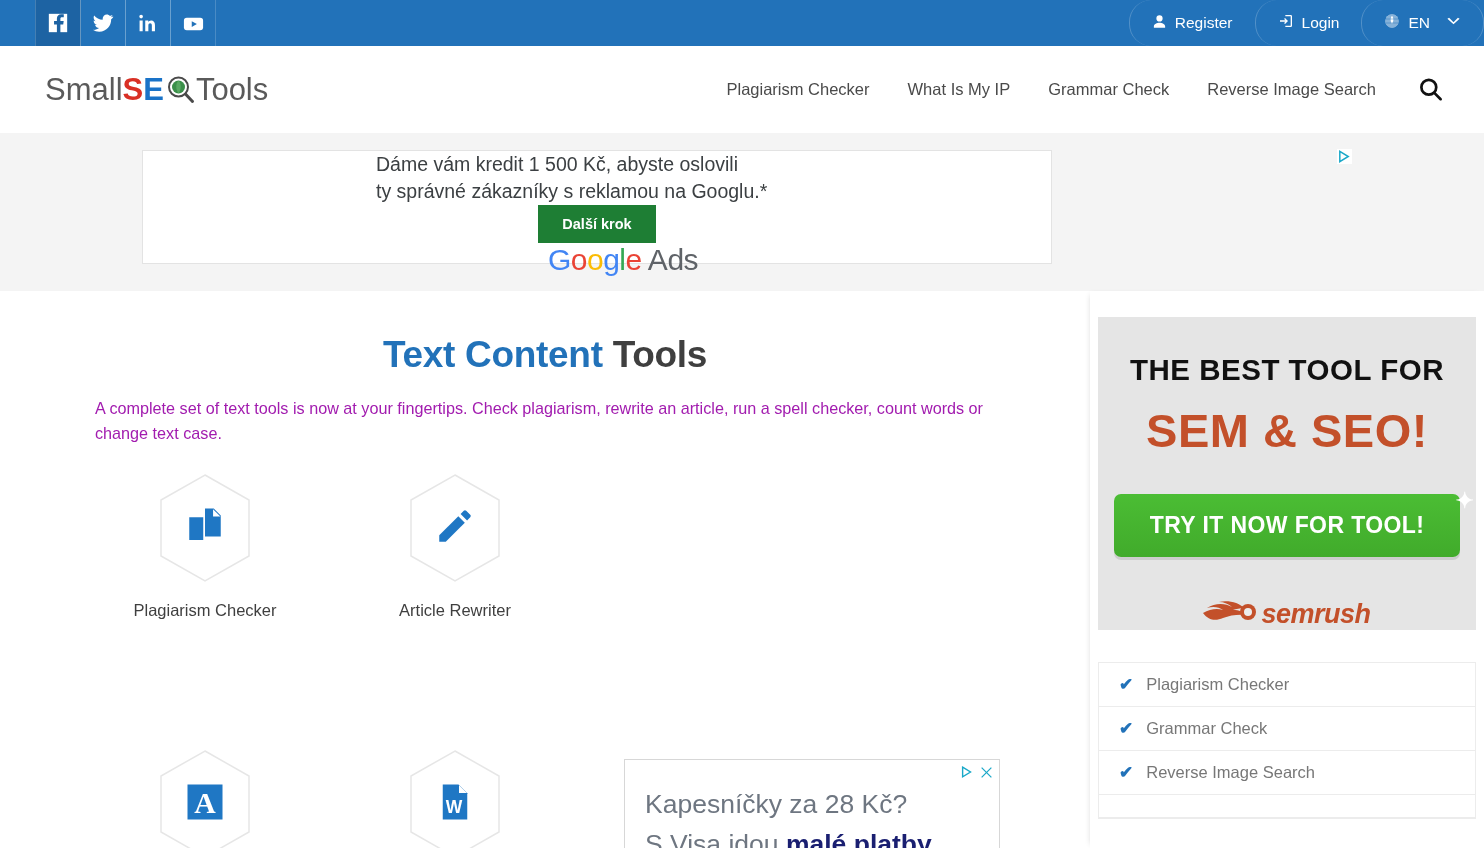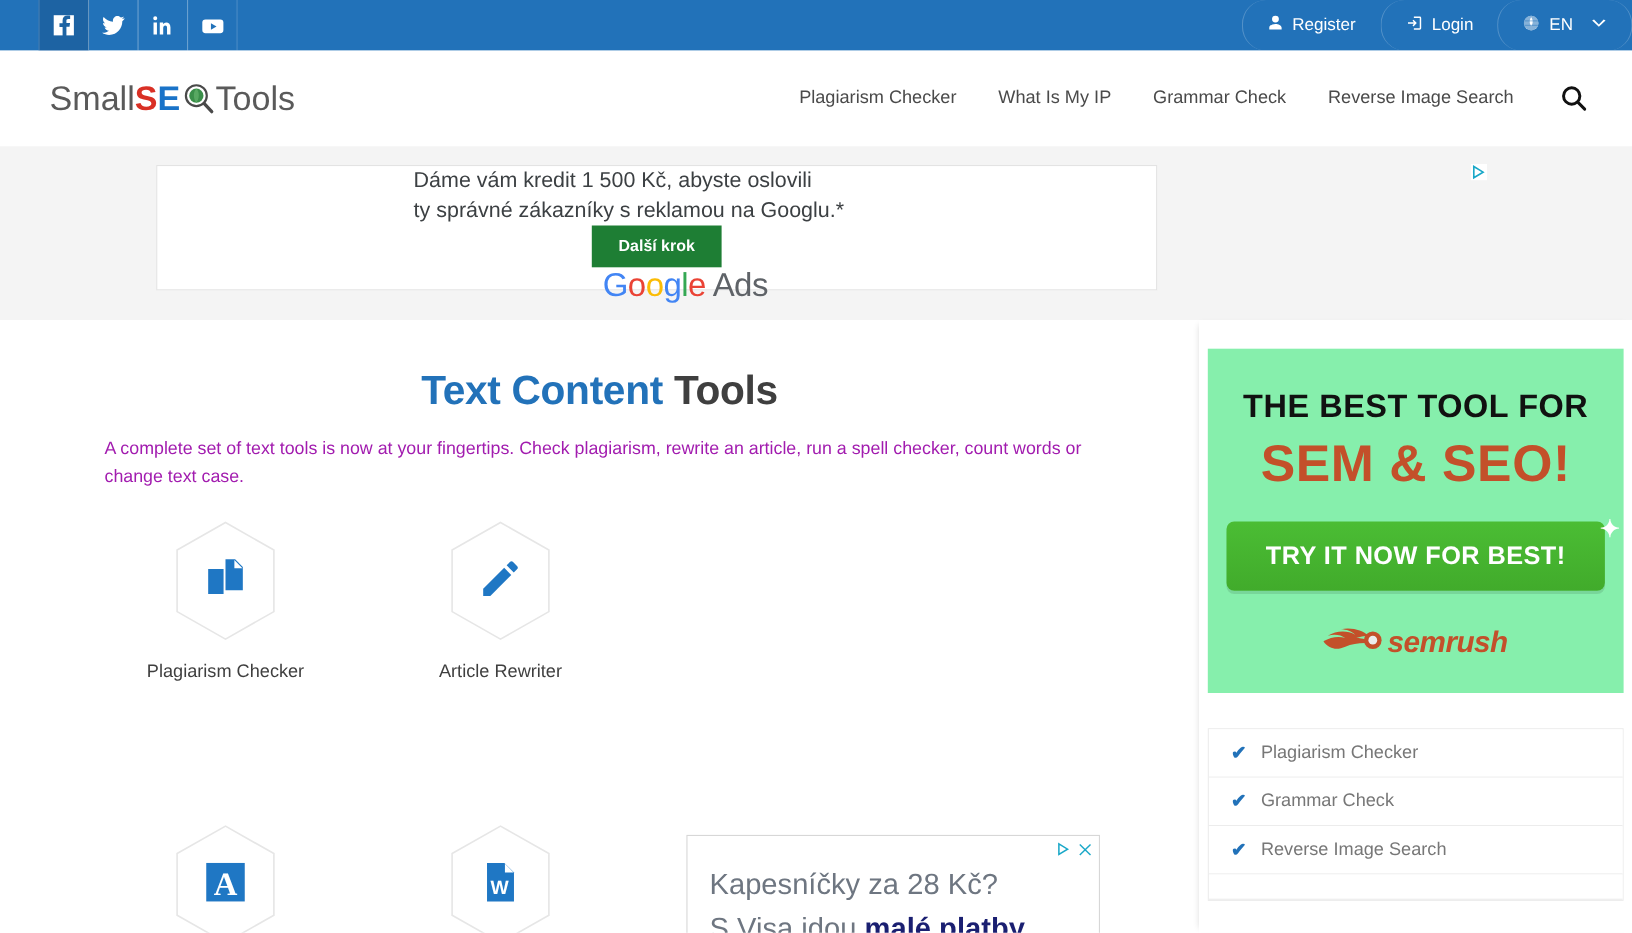--- a/index.html
+++ b/index.html
@@ -153,22 +153,22 @@
   
   .sidebar {
     position: absolute; top: 291px; left: 1090px;
     width: 394px; height: 557px;
     background: #ffffff;
     box-shadow: -3px 0 6px -4px rgba(0,0,0,0.18);
   }
   .semrush {
     position: absolute; left: 8px; top: 26px;
     width: 378px; height: 313px;
-    background: #86efac; cursor: pointer;
-    display: flex; flex-direction: column; align-items: center;
+    background: #e5e5e5; cursor: pointer;
+    display: flex; flex-direction: column; align-items: center; justify-content: space-between;
   }
   .sem-l1 {
     margin-top: 36px; font-size: 29.5px; font-weight: 700;
     color: #111111; letter-spacing: 0.5px;
   }
   .sem-l2 {
     margin-top: 6px; font-size: 47px; font-weight: 700;
     color: #c3502a; letter-spacing: 0.5px;
   }
   .sem-btn {
@@ -406,21 +406,21 @@
       </div>
 
     </div>
   </div>
 
   <div class="sidebar">
     <div class="semrush">
       <div class="sem-l1">THE BEST TOOL FOR</div>
       <div class="sem-l2">SEM &amp; SEO!</div>
       <div class="sem-btn">
-        <span>TRY IT NOW FOR BEST!</span>
+        <span>TRY IT NOW FOR TOOL!</span>
         <span class="sem-sparkle">✦</span>
       </div>
       <div class="sem-logo">
         <span>
           <svg width="56" height="22" viewBox="0 0 56 22" fill="#c3502a">
             <path d="M0 12c7-4 14-5 20-3-4-3-10-4-16-2 8-5 18-5 25-1-3-3-8-5-13-5 10-2 20 1 25 6-4 0-8 1-11 2 6 0 11 2 14 5-8-1-17 0-24 3-7 3-14 3-20-5z"></path>
             <circle cx="45" cy="11" r="8" fill="#c3502a"></circle>
               <circle cx="45" cy="11" r="4" fill="#ececec"></circle>
           </svg>
         </span>

